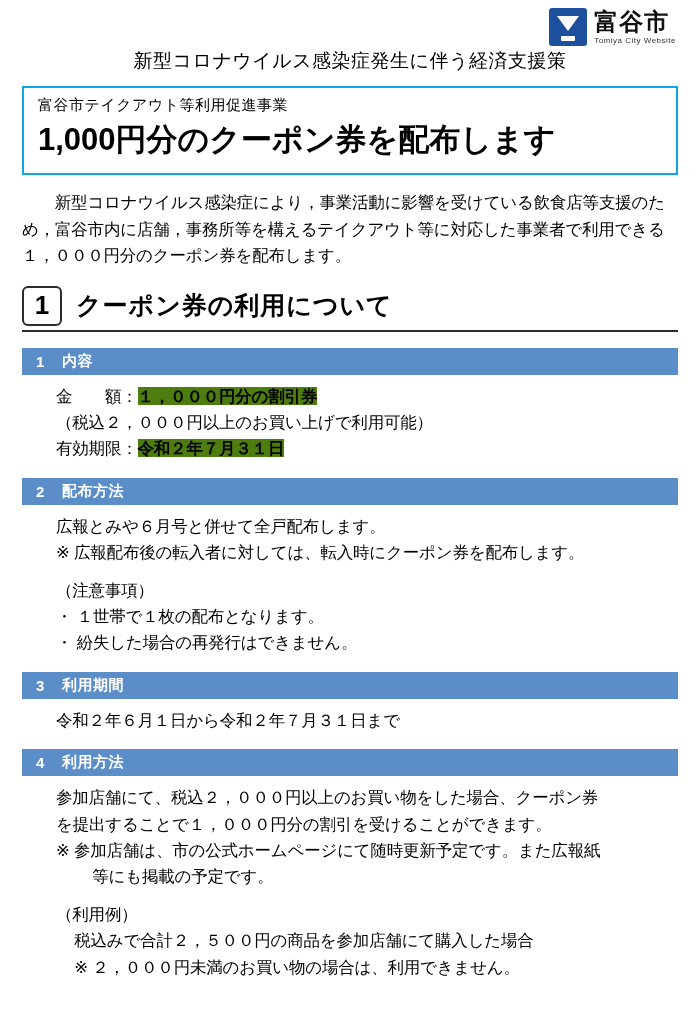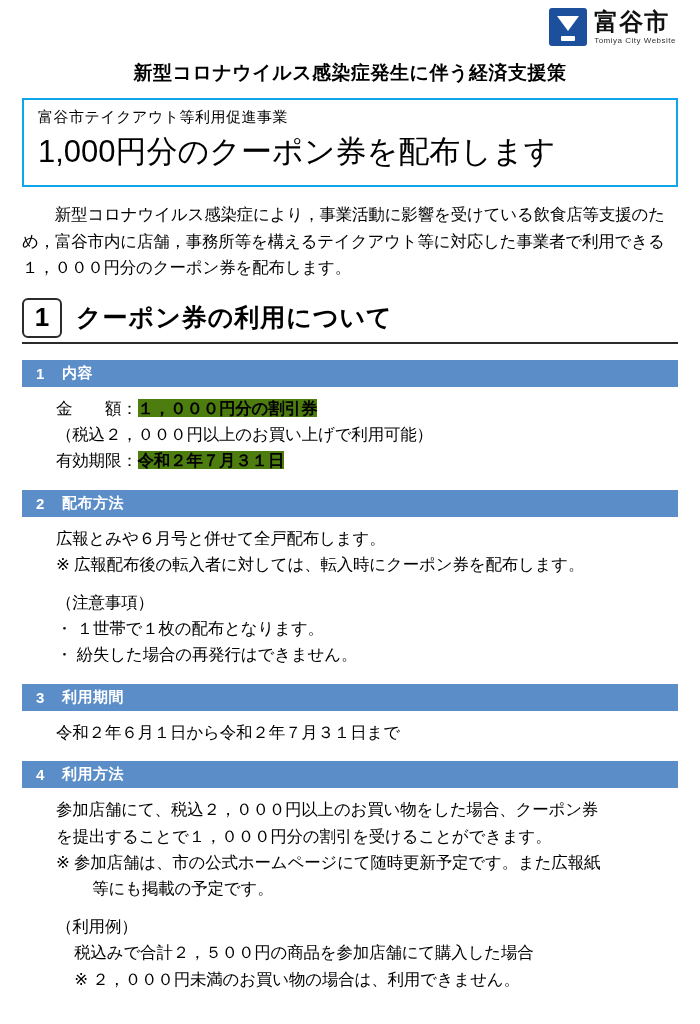--- a/index.html
+++ b/index.html
@@ -12,21 +12,21 @@
     background: #ffffff;
     font-family: "Liberation Sans", "DejaVu Sans", sans-serif;
     color: #000000;
     overflow: hidden;
   }
   .page {
     position: relative;
     width: 700px;
     height: 929px;
     box-sizing: border-box;
-    padding: 12px 22px;
+    padding: 0 22px;
   }
 
   
   .logo-wrap {
     position: absolute;
     top: 8px;
     right: 24px;
     display: flex;
     align-items: center;
     gap: 7px;
@@ -79,38 +79,38 @@
     margin-top: 3px;
     text-align: right;
   }
 
   
   .header-title {
     margin: 0;
     padding-top: 48px;
     text-align: center;
     font-size: 19px;
-    font-weight: bold;
+    font-weight: normal;
     letter-spacing: 0.5px;
   }
 
   
   .banner {
     margin-top: 12px;
     border: 2px solid #0ea5e9;
     box-sizing: border-box;
     padding: 8px 12px 12px 14px;
   }
   .banner-sub {
     font-size: 15px;
     letter-spacing: 0.5px;
   }
   .banner-main {
     font-size: 31px;
-    font-weight: normal;
+    font-weight: bold;
     letter-spacing: 0px;
     margin-top: 4px;
     white-space: nowrap;
   }
 
   
   .intro {
     margin-top: 14px;
     font-size: 16.5px;
     line-height: 1.62;

